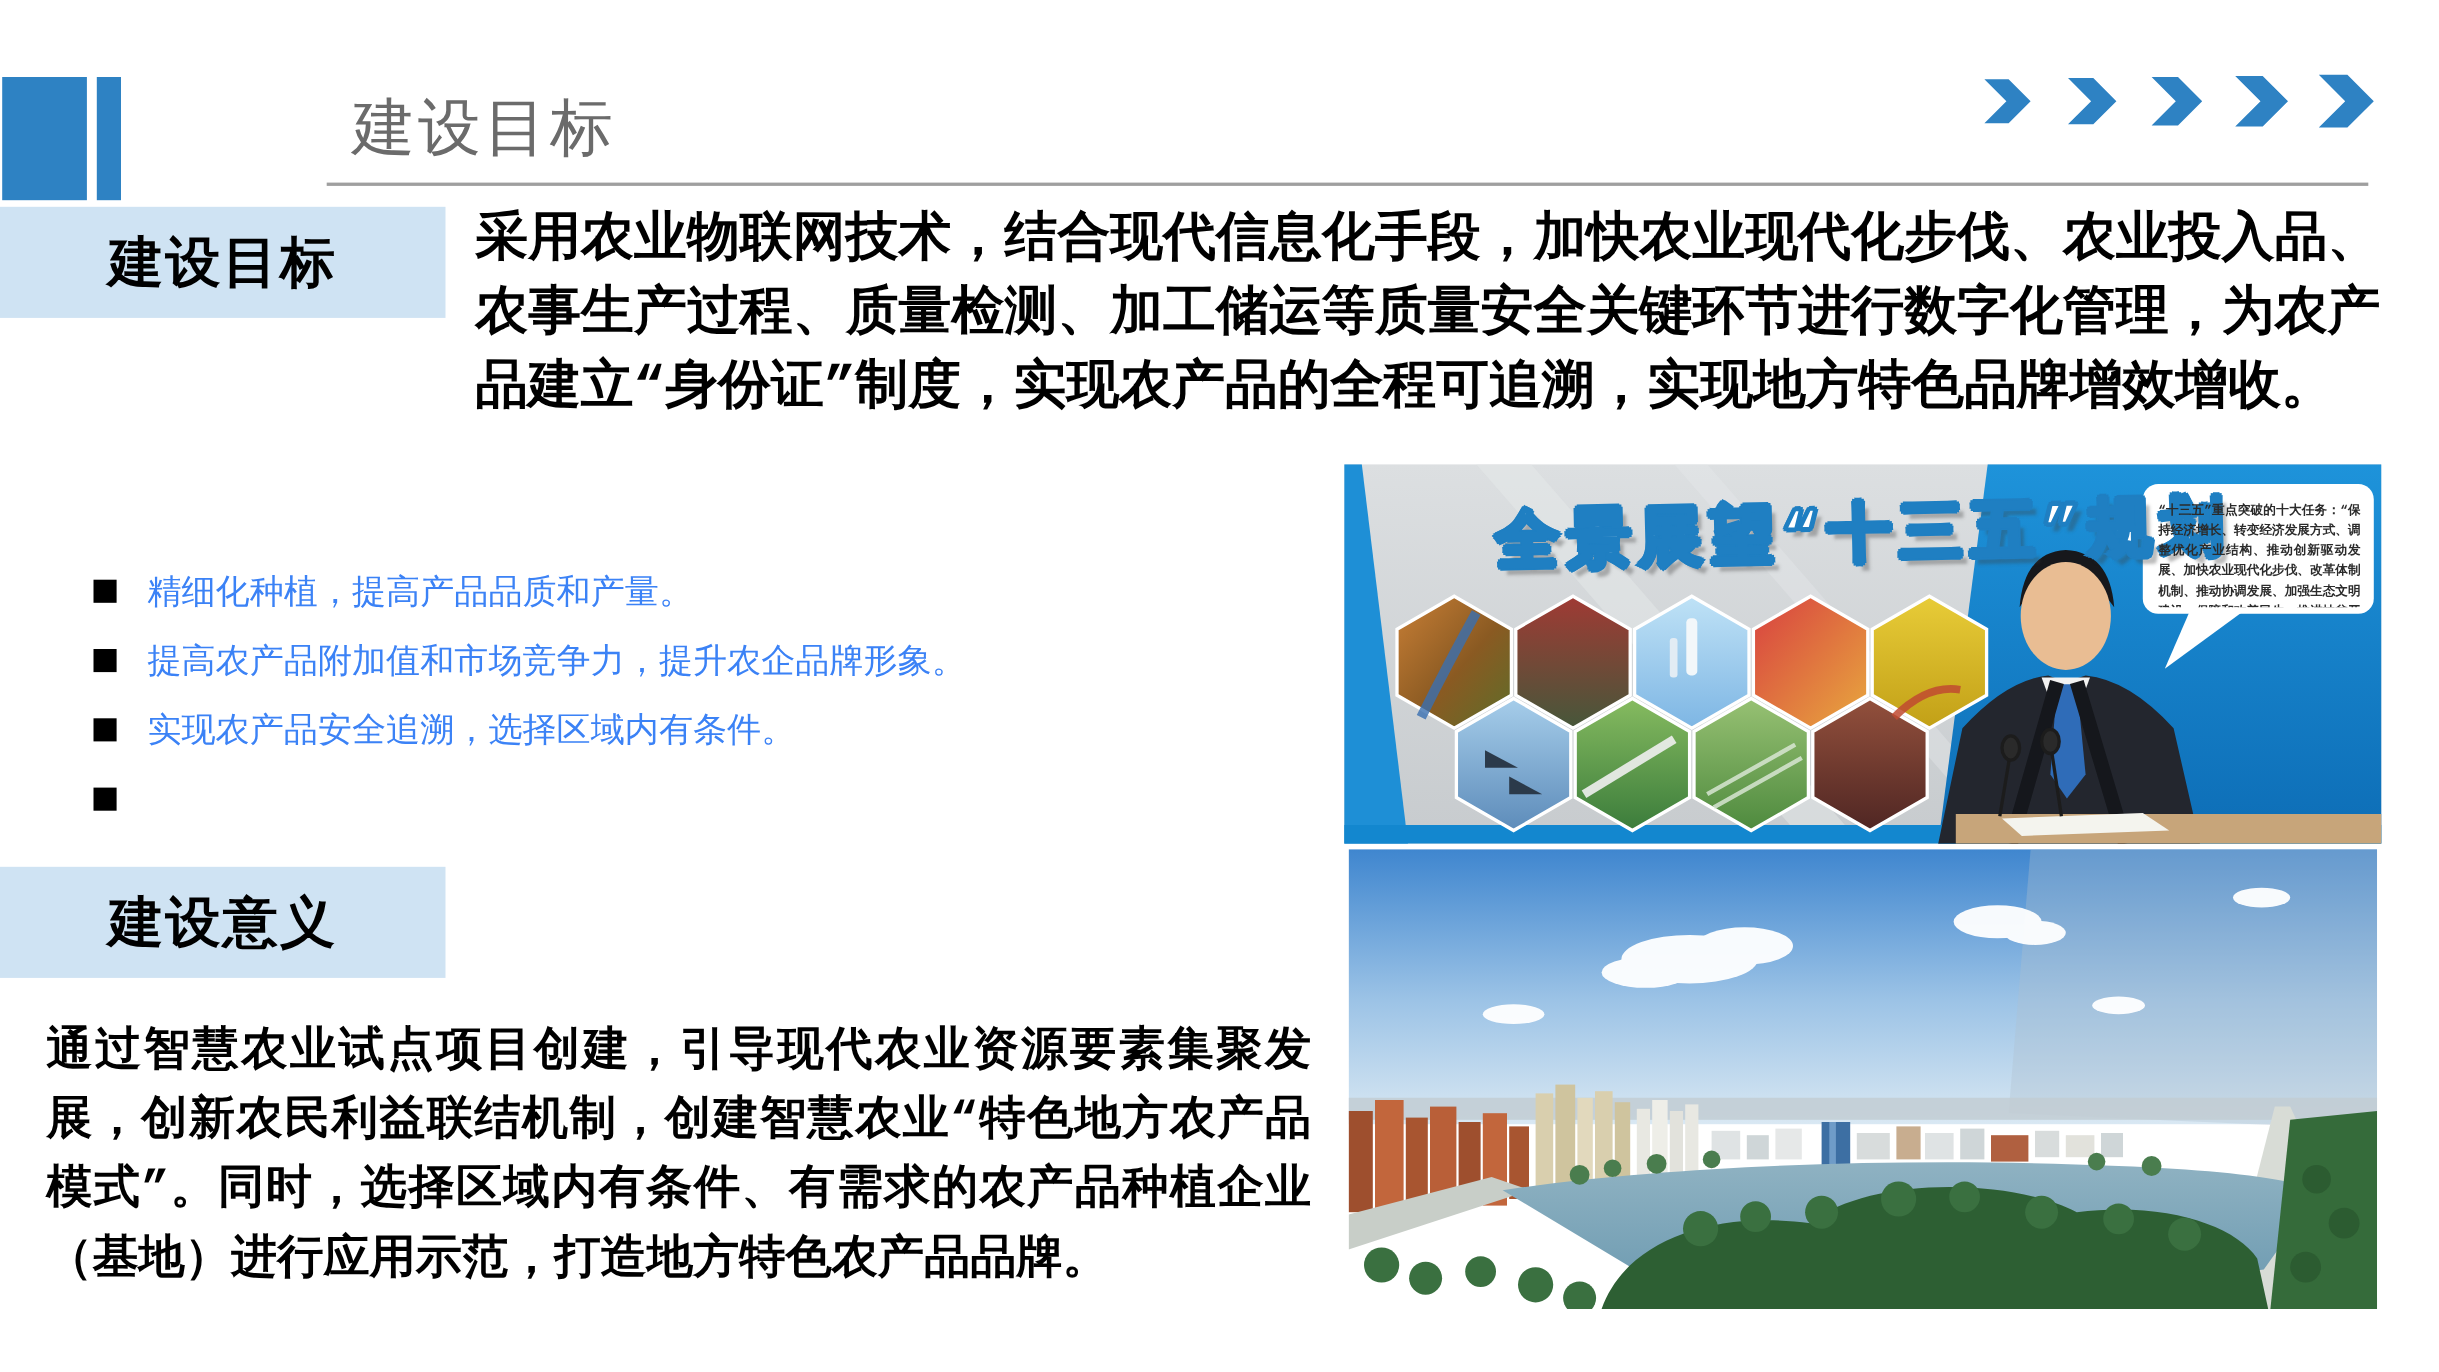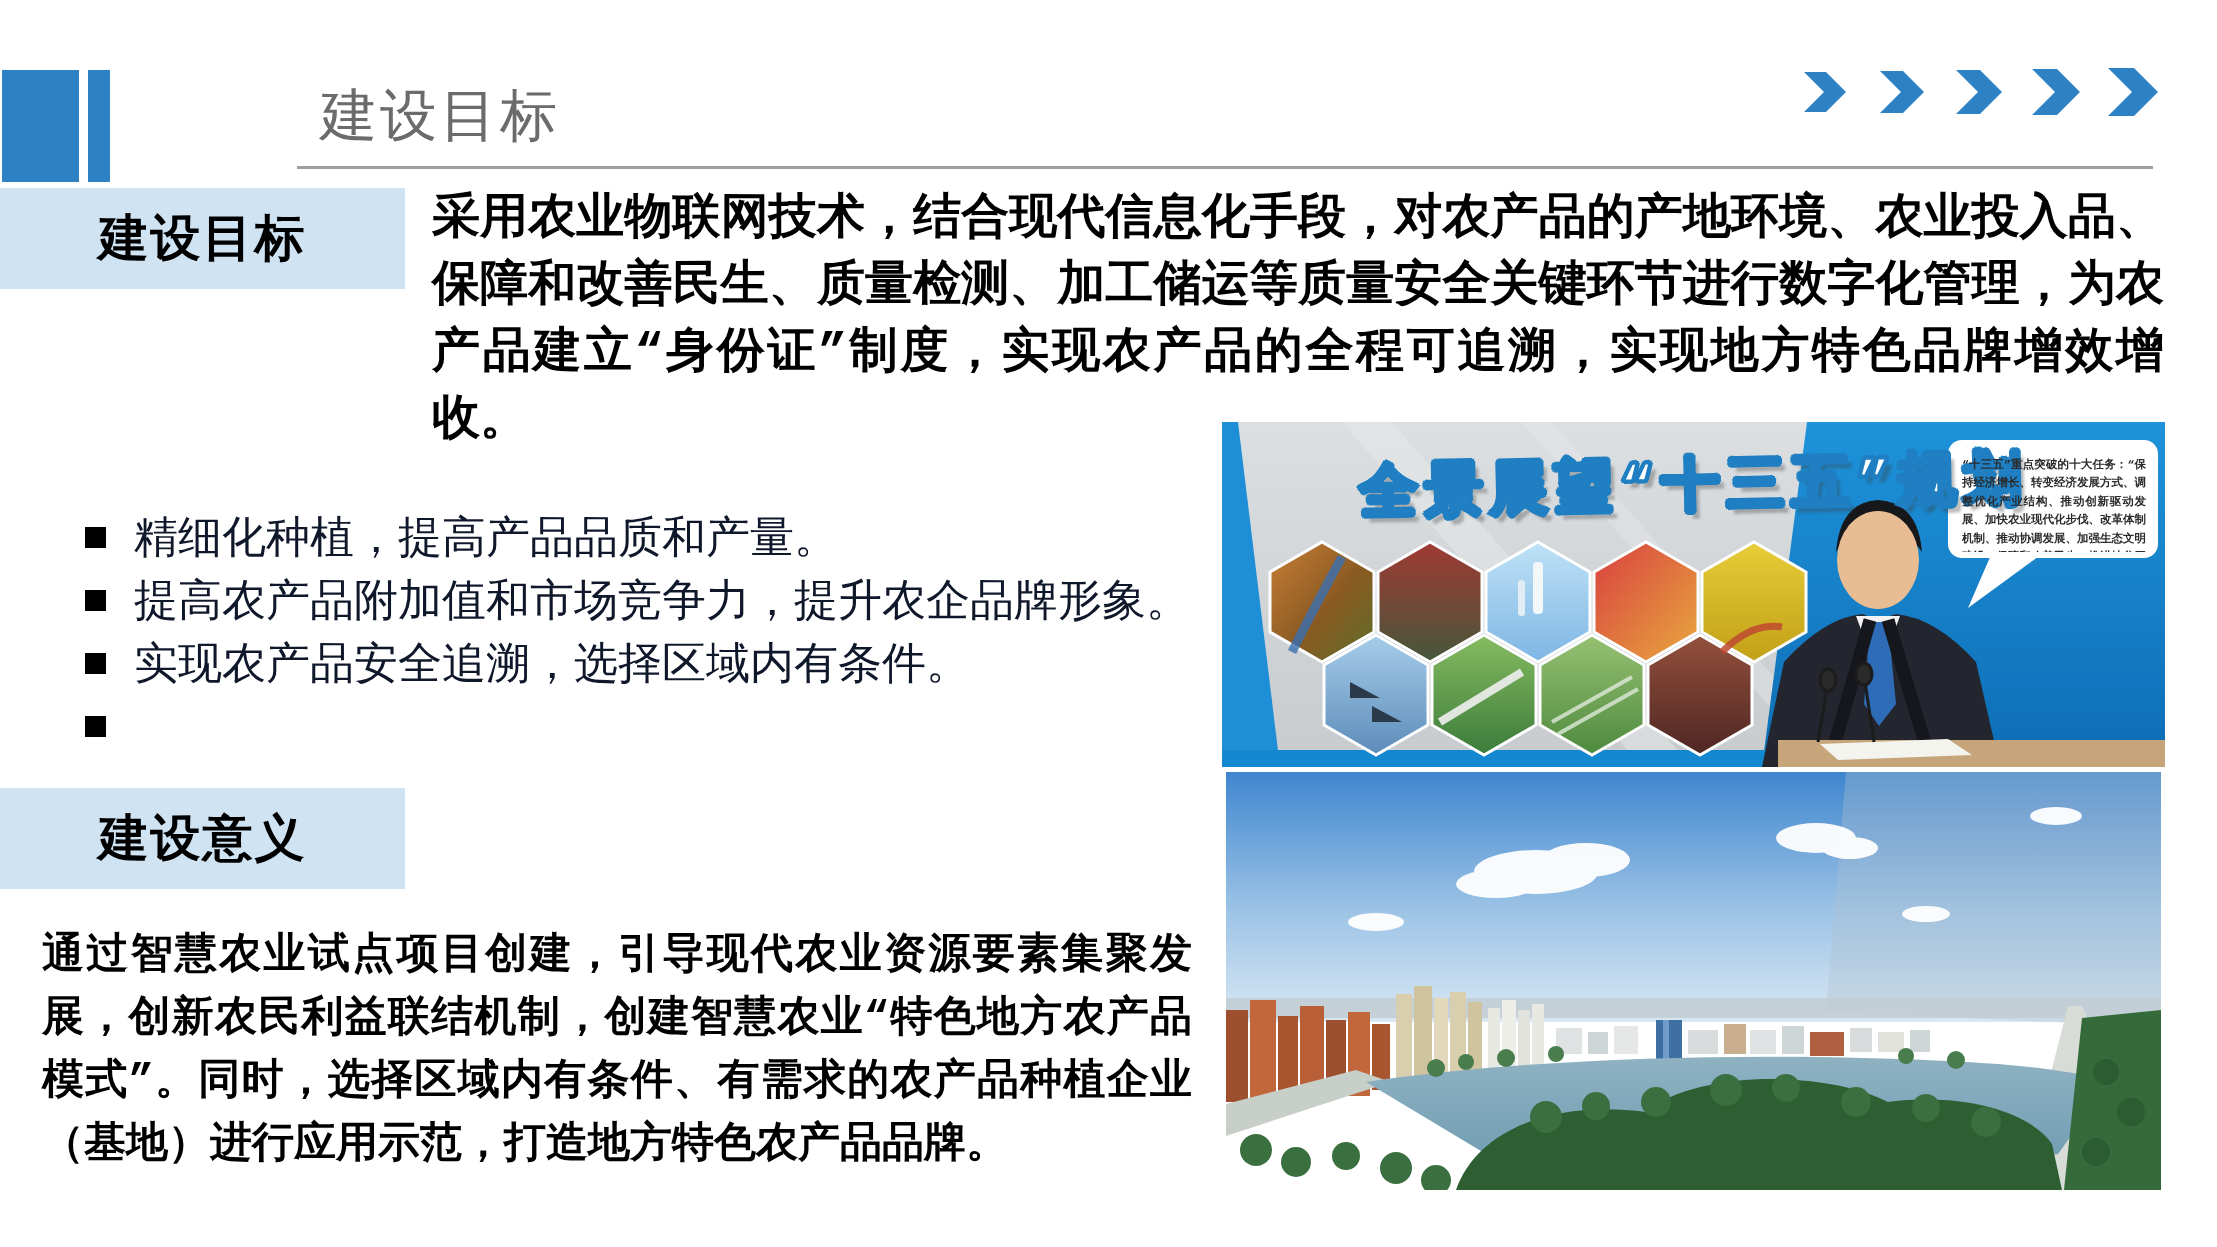--- a/index.html
+++ b/index.html
@@ -40,21 +40,21 @@
   .para2 {
     position:absolute; left:42px; top:925px; width:1150px;
     font-size:42px; font-weight:700; color:#000; line-height:63px;
     text-align:justify; text-justify:inter-ideograph;
   }
 
   
   .bullets { position:absolute; left:85px; top:506px; list-style:none; }
   .bullets li {
     display:flex; align-items:center; height:63px;
-    font-size:44px; color:#0f172a; font-weight:400; white-space:nowrap;
+    font-size:31px; color:#3b82f6; font-weight:400; white-space:nowrap;
   }
   .bullets .sq {
     width:21px; height:21px; background:#000; margin-right:28px; flex:0 0 auto;
   }
 
   
   .poster { position:absolute; left:1222px; top:422px; width:943px; height:345px; }
   .poster svg { position:absolute; left:0; top:0; }
   .poster-title {
     position:absolute; left:14px; top:24px; width:916px; text-align:center;
@@ -92,21 +92,21 @@
       <polygon points="308,4 334,4 358,28 334,52 308,52 332,28"></polygon>
     </g>
   </svg>
 
   <div class="rule"></div>
 
   <div class="label-box label-goal">
     <span>建设目标</span>
   </div>
 
-  <div class="para1">采用农业物联网技术，结合现代信息化手段，对农产品的产地环境、农业投入品、保障和改善民生、质量检测、加工储运等质量安全关键环节进行数字化管理，为农产品建立“身份证”制度，实现农产品的全程可追溯，实现地方特色品牌增效增收。</div>
+  <div class="para1">采用农业物联网技术，结合现代信息化手段，加快农业现代化步伐、农业投入品、农事生产过程、质量检测、加工储运等质量安全关键环节进行数字化管理，为农产品建立“身份证”制度，实现农产品的全程可追溯，实现地方特色品牌增效增收。</div>
 
   <ul class="bullets">
     <li>
       <span class="sq"></span>
       <span>精细化种植，提高产品品质和产量。</span>
     </li>
     <li>
       <span class="sq"></span>
       <span>提高农产品附加值和市场竞争力，提升农企品牌形象。</span>
     </li>

